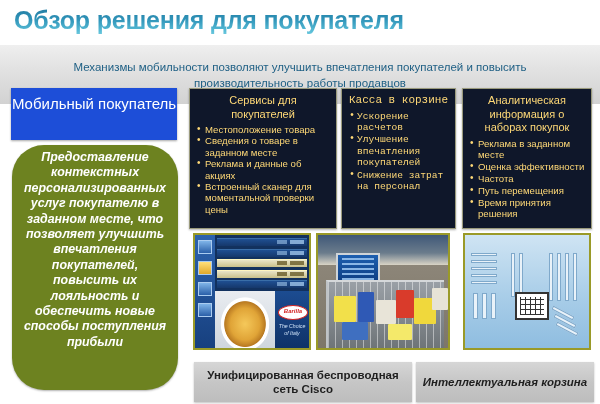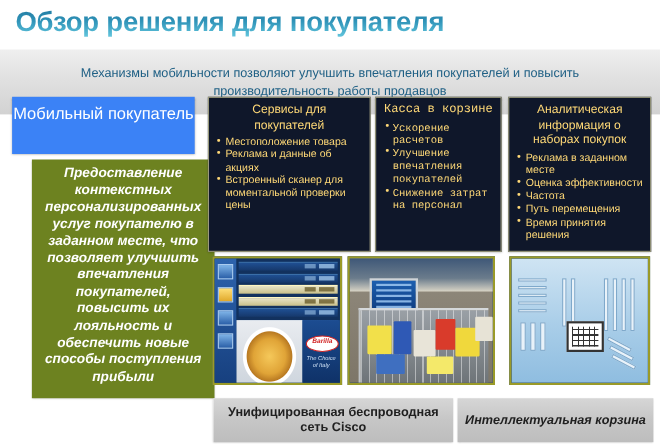--- a/index.html
+++ b/index.html
@@ -54,38 +54,39 @@
     padding: 0 30px;
   }
 
   
   .green-head {
     position: absolute;
     left: 11px;
     top: 88px;
     width: 166px;
     height: 52px;
-    background: #3b82f6;
+    background: #1d4ed8;
     box-shadow: 0 1px 2px rgba(0,0,0,0.35);
   }
   .green-head-text {
     color: #ffffff;
     font-size: 15px;
     text-align: center;
     line-height: 22px;
     padding-top: 5px;
   }
   .green-body {
     position: absolute;
-    left: 29px;
+    left: 12px;
     top: 145px;
     width: 166px;
-    height: 217px;
+    height: 245px;
     background: #6d8220;
     box-shadow: 0 1px 2px rgba(0,0,0,0.3);
+    border-radius: 32px;
   }
   .green-body-text {
     color: #ffffff;
     font-size: 12.4px;
     font-style: italic;
     font-weight: bold;
     text-align: center;
     line-height: 15.4px;
     padding: 5px 6px 0 6px;
   }
@@ -294,20 +295,21 @@
   <div class="green-head-text">Мобильный покупатель</div>
 </div>
 <div class="green-body">
   <div class="green-body-text">Предоставление контекстных персонализированных услуг покупателю в заданном месте, что позволяет улучшить впечатления покупателей, повысить их лояльность и обеспечить новые способы поступления прибыли</div>
 </div>
 
 <div class="dark-panel" id="panel-services">
   <div class="panel-title">Сервисы для покупателей</div>
   <ul class="panel-list">
     <li>Местоположение товара</li>
+    <li>Сведения о товаре в заданном месте</li>
     <li>Реклама и данные об акциях</li>
     <li>Встроенный сканер для моментальной проверки цены</li>
   </ul>
 </div>
 
 <div class="dark-panel" id="panel-checkout">
   <div class="panel-title">Касса в корзине</div>
   <ul class="panel-list">
     <li>Ускорение расчетов</li>
     <li>Улучшение впечатления покупателей</li>

